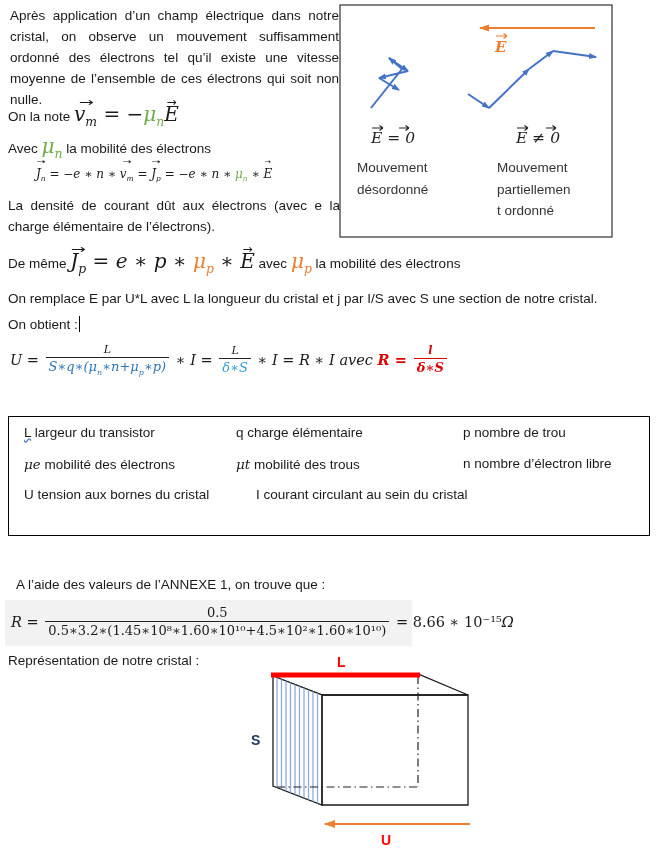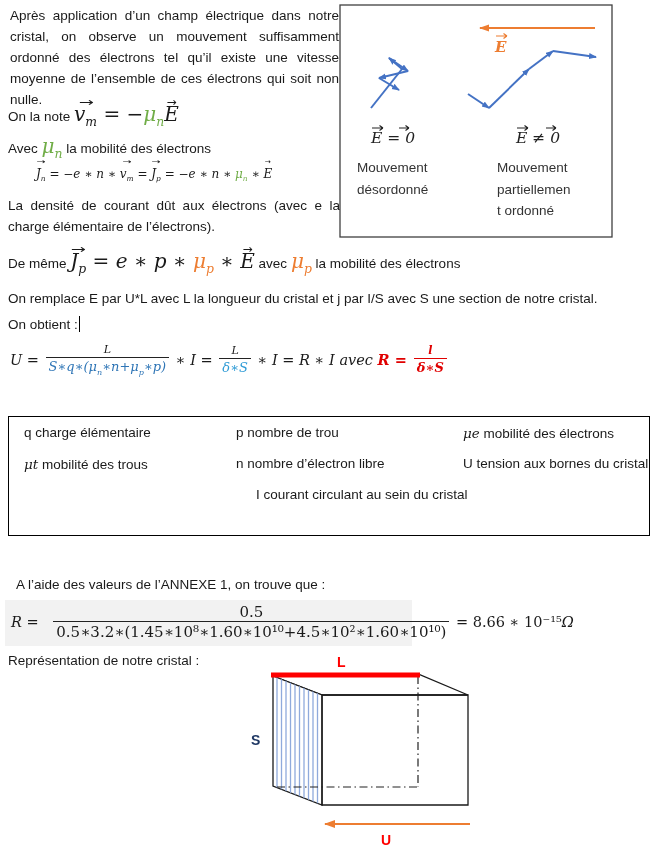--- a/index.html
+++ b/index.html
@@ -30,21 +30,21 @@
             box-sizing:border-box;display:grid;grid-template-columns:212px 227px 1fr;
             grid-auto-rows:31px;padding:8px 0 0 15px;}
   .deftable div{white-space:nowrap;}
   .sym-it{font-family:"DejaVu Serif","Liberation Serif",serif;font-style:italic;}
   .wavy{text-decoration-line:underline;text-decoration-style:wavy;text-decoration-color:#4472C4;}
   .span2{grid-column:2 / span 2;margin-left:20px;}
   .span3{grid-column:1 / span 3;}
   .graybox{position:absolute;left:5px;top:600px;width:407px;height:46px;background:#F2F2F2;
            display:flex;align-items:center;}
   .eqr{font-family:"DejaVu Serif","Liberation Serif",serif;font-size:14.5px;white-space:nowrap;padding-left:6px;}
-  .eqr .fn,.eqr .fd{font-size:15px;margin-left:8px;}
+  .eqr .fn,.eqr .fd{font-size:13px;}
   svg text{font-family:"Liberation Sans","DejaVu Sans",sans-serif;}
   svg text.ser{font-family:"DejaVu Serif","Liberation Serif",serif;font-style:italic;}
 </style>
 </head>
 <body>
 
 <div class="page">
 
   <p class="abs body j" style="top:5px;left:10px;width:329px;">Après application d’un champ électrique dans notre cristal, on observe un mouvement suffisamment ordonné des électrons tel qu’il existe une vitesse moyenne de l’ensemble de ces électrons qui soit non nulle.</p>
 
@@ -115,20 +115,21 @@
     <text x="516" y="143" class="ser" font-size="15.5" fill="#222">E ≠ 0</text>
 
     <text x="357" y="172" font-size="13.5" fill="#333">Mouvement</text>
     <text x="357" y="194" font-size="13.5" fill="#333">désordonné</text>
     <text x="497" y="172" font-size="13.5" fill="#333">Mouvement</text>
     <text x="497" y="194" font-size="13.5" fill="#333">partiellemen</text>
     <text x="497" y="215" font-size="13.5" fill="#333">t ordonné</text>
   </svg>
 
   <div class="deftable">
+    <div><span class="wavy">L</span><span> largeur du transistor</span></div>
     <div><span>q</span><span> charge élémentaire</span></div>
     <div><span>p</span><span> nombre de trou</span></div>
     <div><span class="sym-it">μe</span><span> mobilité des électrons</span></div>
     <div><span class="sym-it">μt</span><span> mobilité des trous</span></div>
     <div><span>n</span><span> nombre d’électron libre</span></div>
     <div><span>U</span><span> tension aux bornes du cristal</span></div>
     <div class="span2"><span>I</span><span> courant circulant au sein du cristal</span></div>
   </div>
 
   <div class="line" style="top:573px;left:16px;">A l’aide des valeurs de l’ANNEXE 1, on trouve que :</div>

